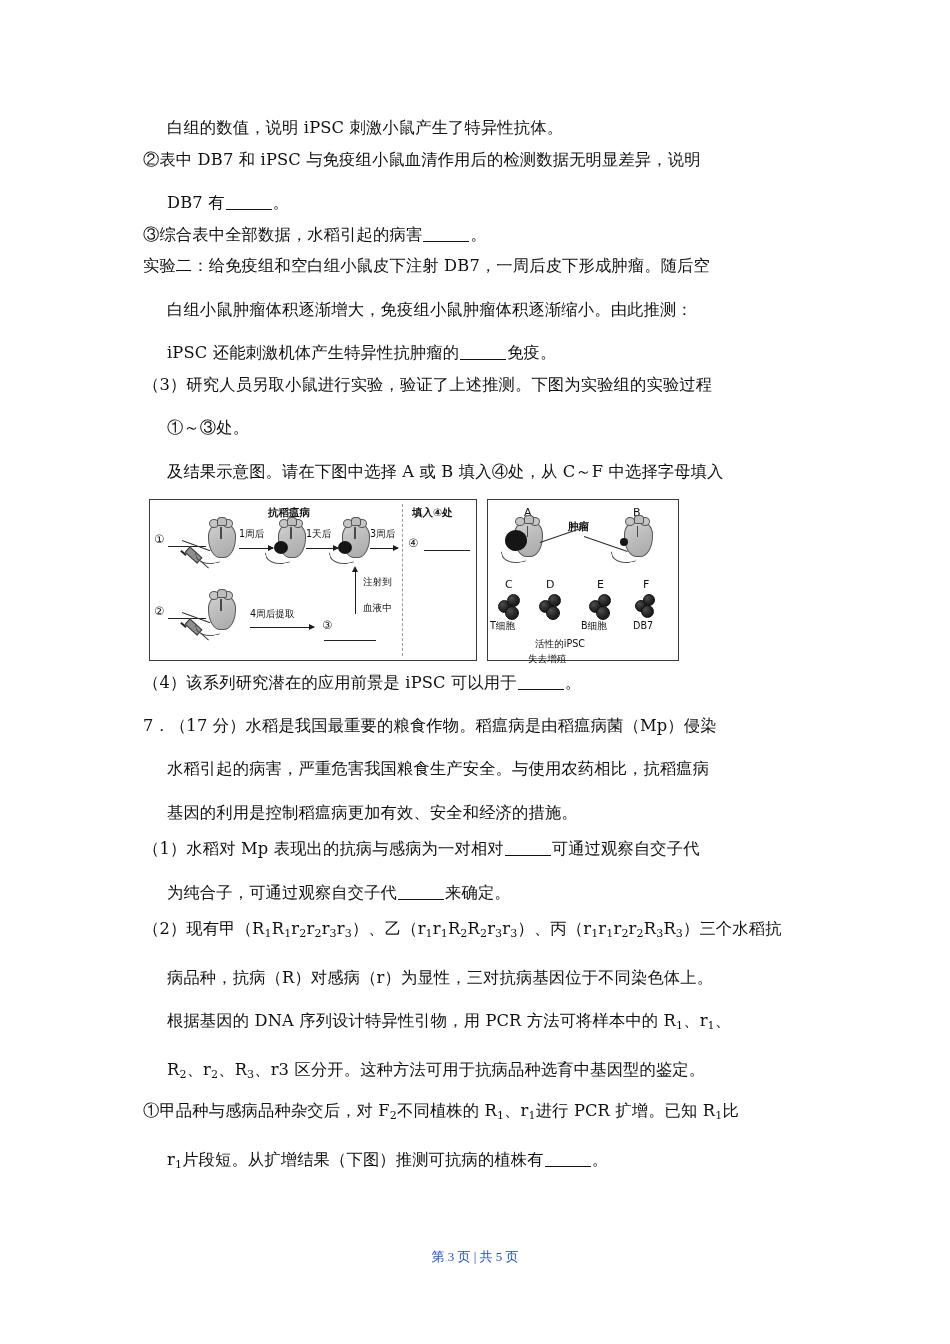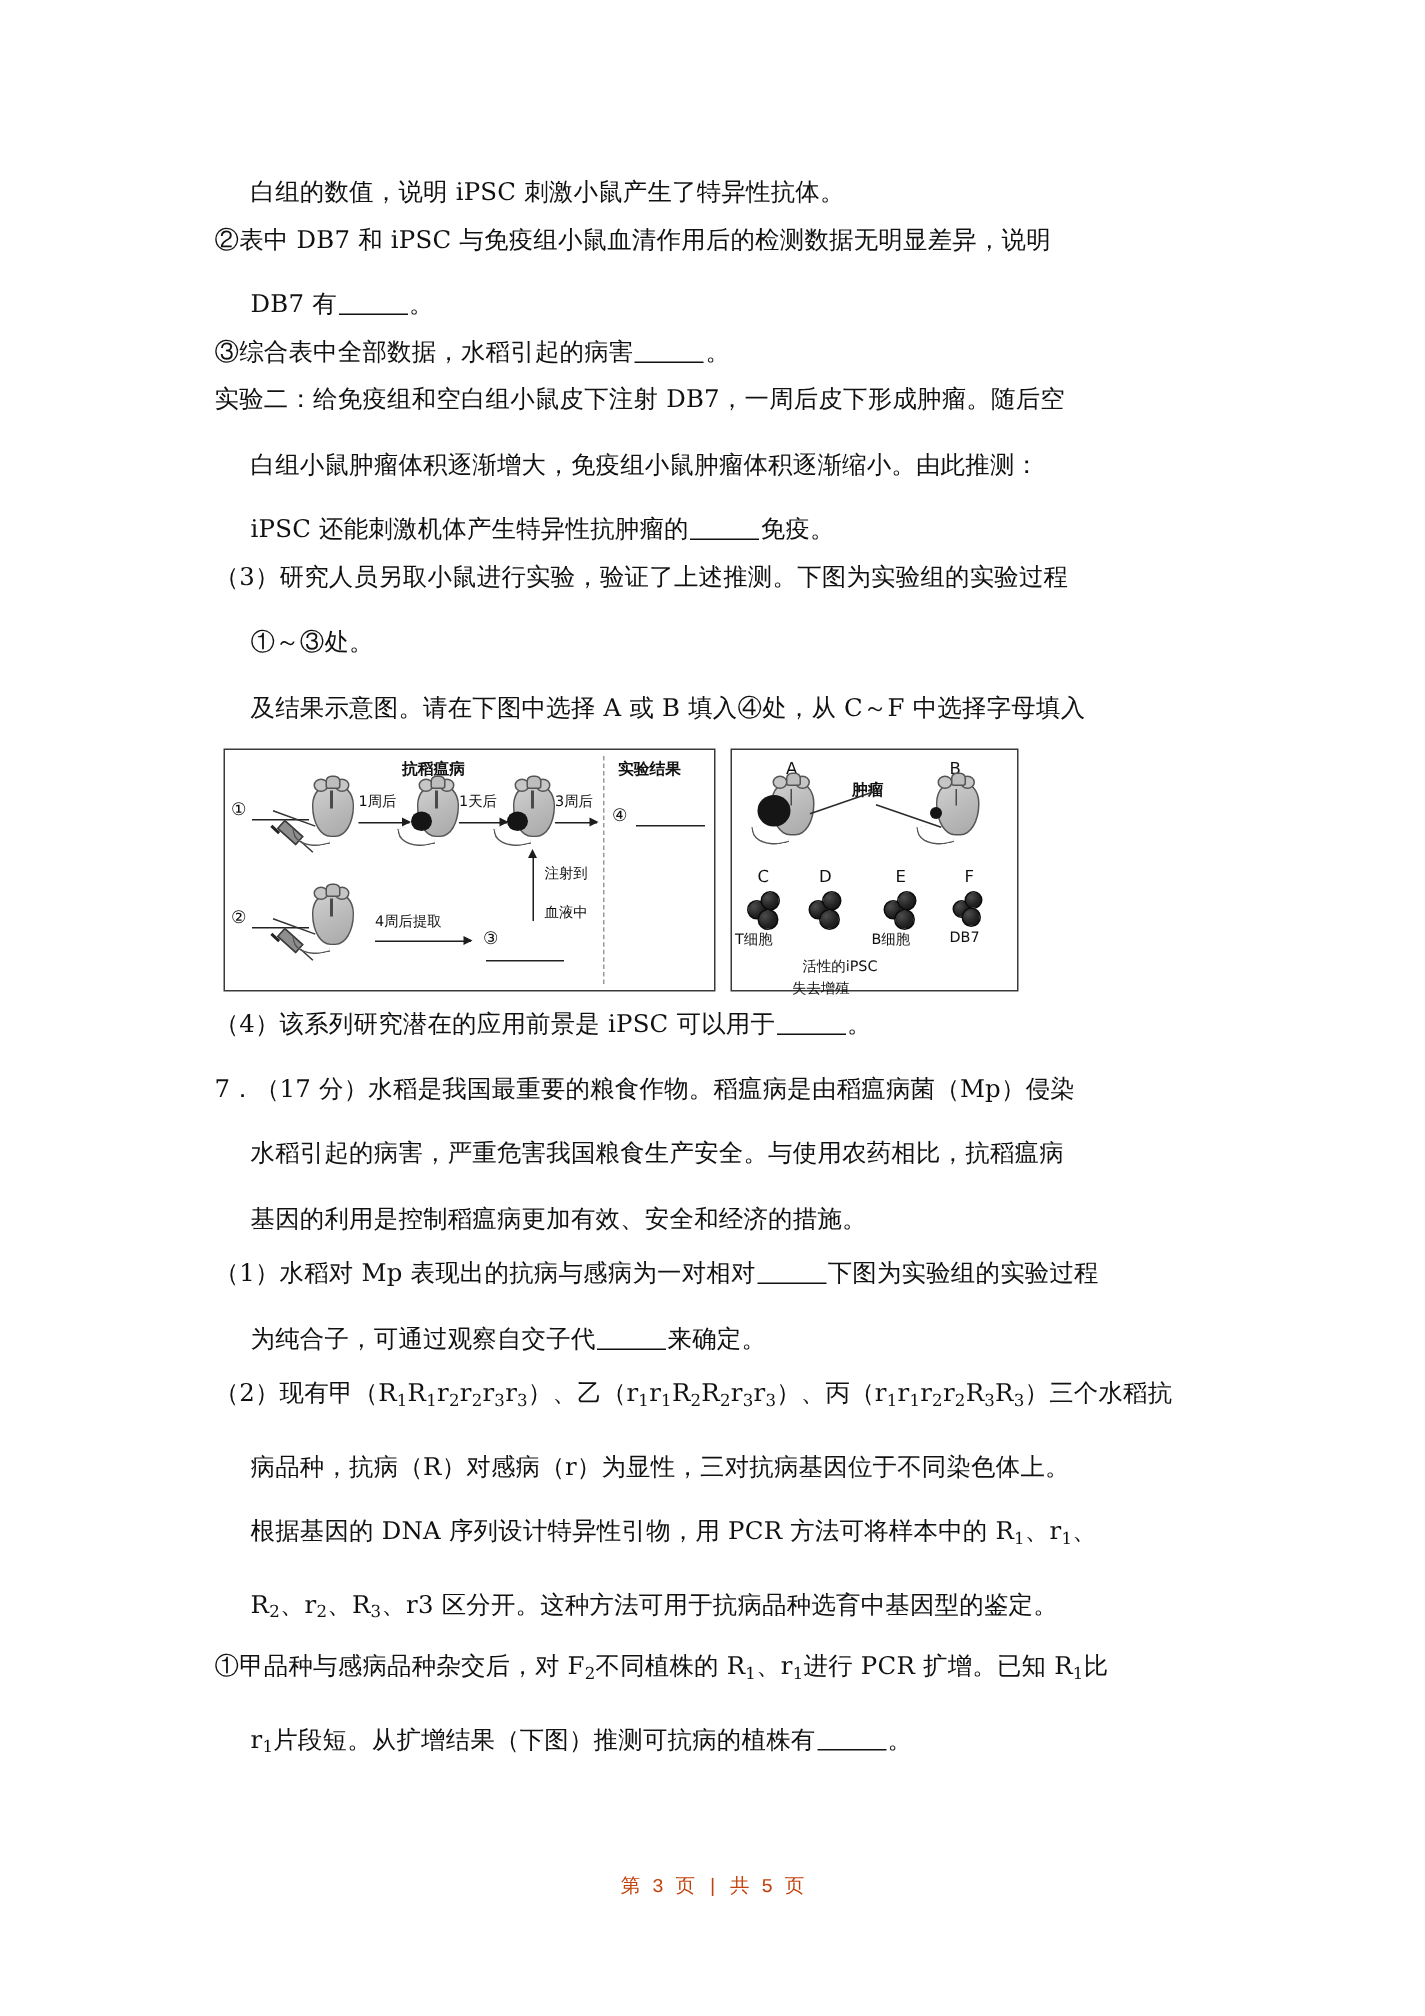--- a/index.html
+++ b/index.html
@@ -215,22 +215,22 @@
   .tline { position: absolute; height: 0; border-top: 1.2px solid #2a2a2a; }
 
   
   .footer {
     position: absolute;
     left: 0;
     top: 1248px;
     width: 950px;
     text-align: center;
     font-size: 13px;
-    color: #c2410c;
-    font-family: Liberation Mono, monospace;
+    color: #1d4ed8;
+    font-family: Liberation Serif, serif;
   }
 </style>
 </head>
 <body>
 
 <div class="page">
 
   <div class="content">
 
     <p class="para indent-1"><span>白组的数值，说明 iPSC 刺激小鼠产生了特异性抗体。</span></p>
@@ -251,21 +251,21 @@
 
     <p class="para indent-1"><span>①～③处。</span></p>
 
     <p class="para indent-1"><span>及结果示意图。请在下图中选择 A 或 B 填入④处，从 C～F 中选择字母填入</span></p>
 
     <div class="figure-wrap">
 
       <div class="fig-panel" id="panel-left">
 
         <div class="fig-label" style="left:118px; top:6px;">抗稻瘟病</div>
-        <div class="fig-label" style="left:262px; top:6px;">实验结果</div>
+        <div class="fig-label" style="left:262px; top:6px;">填入④处</div>
 
         <div class="vdash" style="left:252px; top:4px; height:152px;"></div>
 
         <div class="circ-num" style="left:4px; top:32px;">①</div>
         <div class="uline" style="left:18px; top:46px; width:38px;"></div>
         <div class="lead" style="left:32px; top:40px; width:30px; transform:rotate(20deg); transform-origin:left center;"></div>
 
         <div class="syringe" style="left:30px; top:46px;">
           <div class="plunger" style="left:0px;  top:6px;"></div>
           <div class="barrel" style="left:5px;  top:5px;"></div>
@@ -410,21 +410,21 @@
     <p class="para hang-q"><span>（4）该系列研究潜在的应用前景是 iPSC 可以用于</span><span class="blank"></span><span>。</span></p>
 
     <div class="gap-md"></div>
 
     <p class="para hang-num"><span>7．（17 分）水稻是我国最重要的粮食作物。稻瘟病是由稻瘟病菌（Mp）侵染</span></p>
     <p class="para indent-1"><span>水稻引起的病害，严重危害我国粮食生产安全。与使用农药相比，抗稻瘟病</span></p>
     <p class="para indent-1"><span>基因的利用是控制稻瘟病更加有效、安全和经济的措施。</span></p>
 
     <div class="gap-sm"></div>
 
-    <p class="para hang-q"><span>（1）水稻对 Mp 表现出的抗病与感病为一对相对</span><span class="blank"></span><span>下图为实验组的实验过程</span></p>
+    <p class="para hang-q"><span>（1）水稻对 Mp 表现出的抗病与感病为一对相对</span><span class="blank"></span><span>可通过观察自交子代</span></p>
     <p class="para indent-1"><span>为纯合子，可通过观察自交子代</span><span class="blank"></span><span>来确定。</span></p>
 
     <div class="gap-sm"></div>
 
     <p class="para hang-q"><span>（2）现有甲（R<sub>1</sub>R<sub>1</sub>r<sub>2</sub>r<sub>2</sub>r<sub>3</sub>r<sub>3</sub>）、乙（r<sub>1</sub>r<sub>1</sub>R<sub>2</sub>R<sub>2</sub>r<sub>3</sub>r<sub>3</sub>）、丙（r<sub>1</sub>r<sub>1</sub>r<sub>2</sub>r<sub>2</sub>R<sub>3</sub>R<sub>3</sub>）三个水稻抗</span></p>
     <p class="para indent-1"><span>病品种，抗病（R）对感病（r）为显性，三对抗病基因位于不同染色体上。</span></p>
     <p class="para indent-1"><span>根据基因的 DNA 序列设计特异性引物，用 PCR 方法可将样本中的 R<sub>1</sub>、r<sub>1</sub>、</span></p>
     <p class="para indent-1"><span>R<sub>2</sub>、r<sub>2</sub>、R<sub>3</sub>、r3 区分开。这种方法可用于抗病品种选育中基因型的鉴定。</span></p>
 
     <div class="gap-sm"></div>

